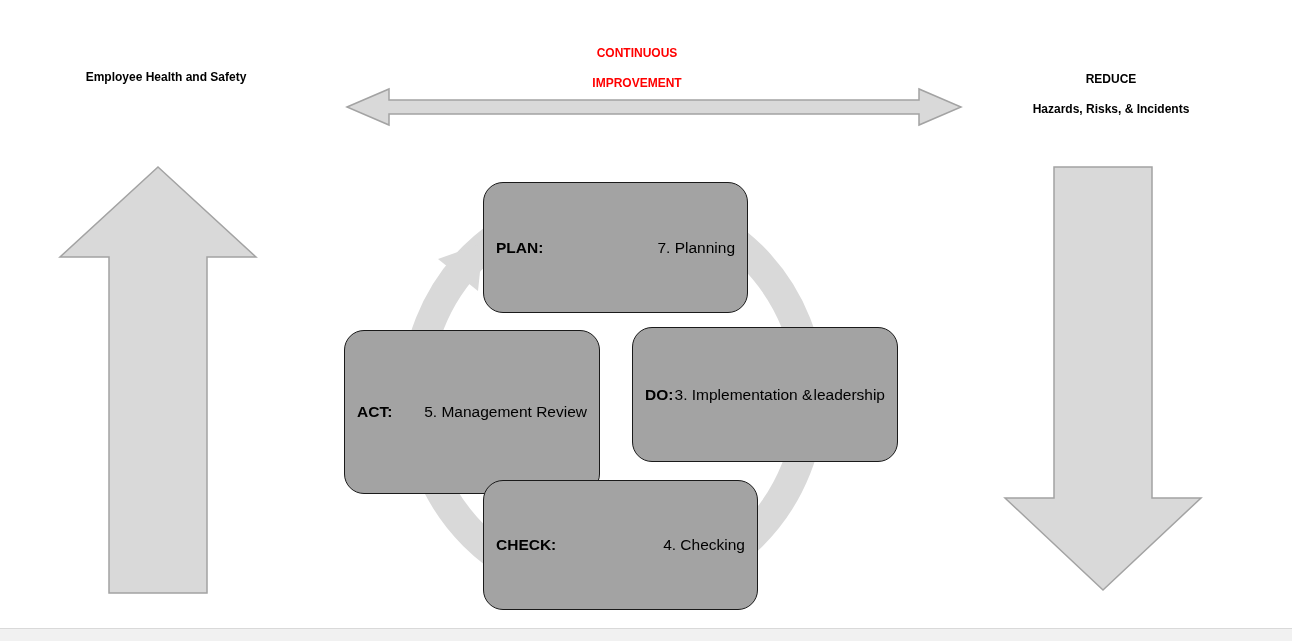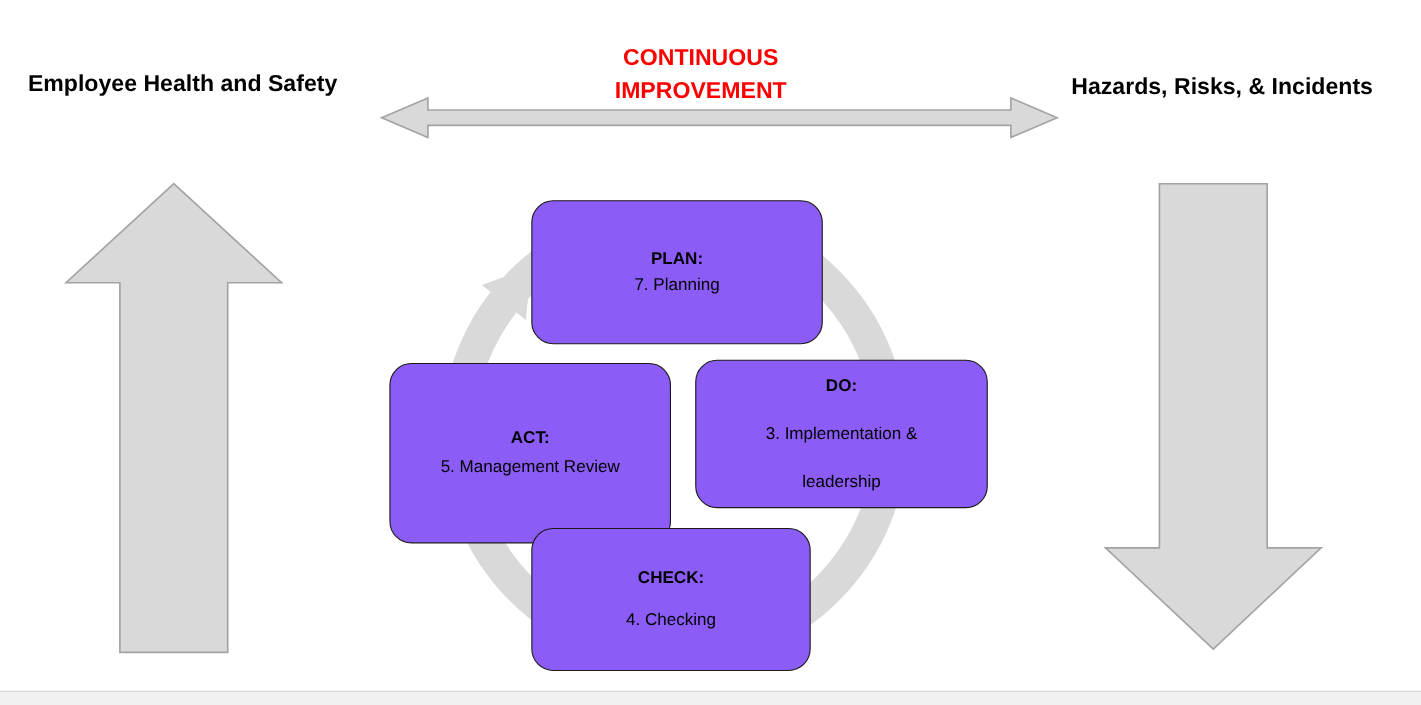--- a/index.html
+++ b/index.html
@@ -40,46 +40,46 @@
   }
   .ring-head{
     fill:var(--ring-fill);
     stroke:none;
   }
   .txt-block{
     position:absolute;
     z-index:2;
     text-align:center;
     font-weight:bold;
-    font-size:21px;
+    font-size:12px;
     line-height:30px;
   }
   .txt-left{left:16px;top:62px;width:300px;}
   .txt-center{left:487px;top:38px;width:300px;color:var(--accent-red);}
   .txt-right{left:961px;top:64px;width:300px;}
   .box{
     position:absolute;
     z-index:1;
-    background:#8b5cf6;
+    background:#a3a3a3;
     border:1.4px solid var(--box-border);
     border-radius:20px;
     display:flex;
-    flex-direction:column;
+    flex-direction:row;
     align-items:center;
-    justify-content:center;
+    justify-content:space-between;
     text-align:center;
     font-size:15.5px;
     line-height:24px;
     padding:8px 12px;
   }
   .box .box-title{font-weight:bold;}
   .box-plan{left:483px;top:182px;width:265px;height:131px;}
   .box-do{left:632px;top:327px;width:266px;height:135px;row-gap:20px;}
-  .box-act{left:354px;top:330px;width:256px;height:164px;row-gap:2px;}
-  .box-check{left:483px;top:480px;width:254px;height:130px;row-gap:14px;}
+  .box-act{left:344px;top:330px;width:256px;height:164px;row-gap:2px;}
+  .box-check{left:483px;top:480px;width:275px;height:130px;row-gap:14px;}
   .bottom-bar{
     position:absolute;
     z-index:3;
     left:0;right:0;bottom:0;
     height:13px;
     background:#f1f1f1;
     border-top:1px solid #d9d9d9;
   }
 </style>
 </head>
@@ -110,20 +110,21 @@
   <div class="txt-block txt-left">
     <div>Employee Health and Safety</div>
   </div>
 
   <div class="txt-block txt-center">
     <div>CONTINUOUS</div>
     <div>IMPROVEMENT</div>
   </div>
 
   <div class="txt-block txt-right">
+    <div>REDUCE</div>
     <div>Hazards, Risks, &amp; Incidents</div>
   </div>
 
   <div class="box box-plan">
     <div class="box-title">PLAN:</div>
     <div class="box-line">7. Planning</div>
   </div>
 
   <div class="box box-do">
     <div class="box-title">DO:</div>

